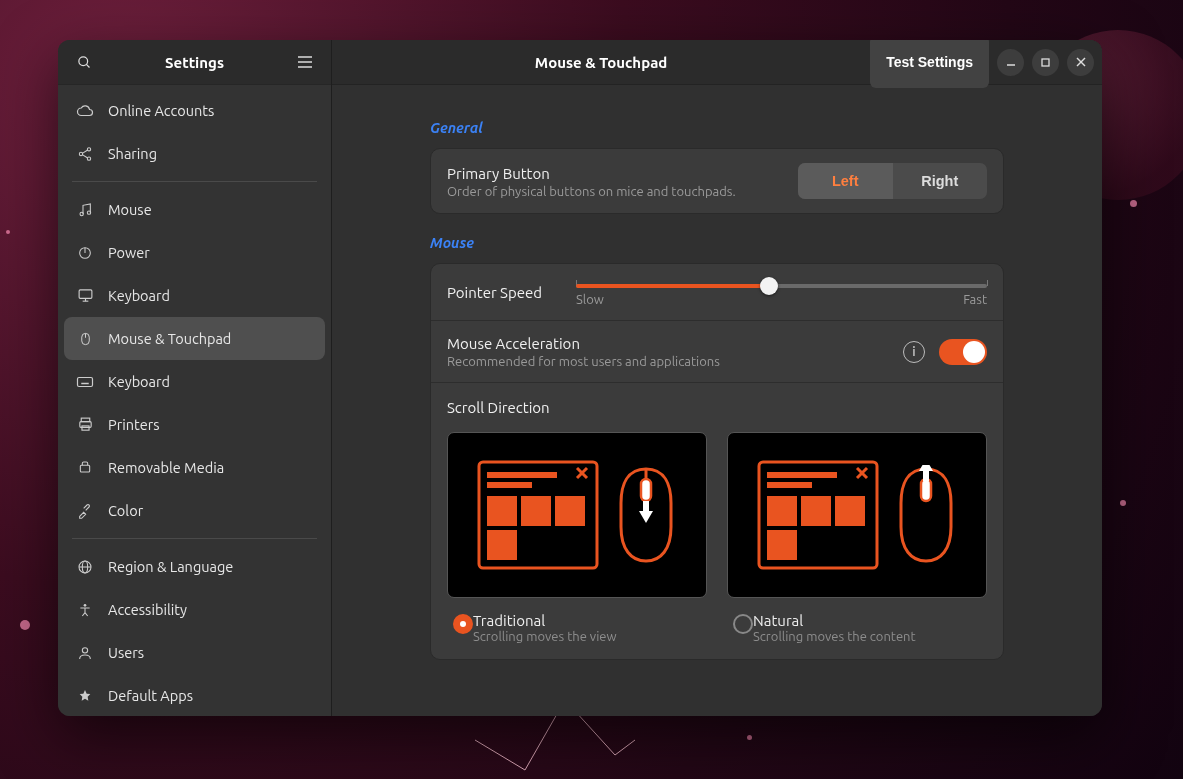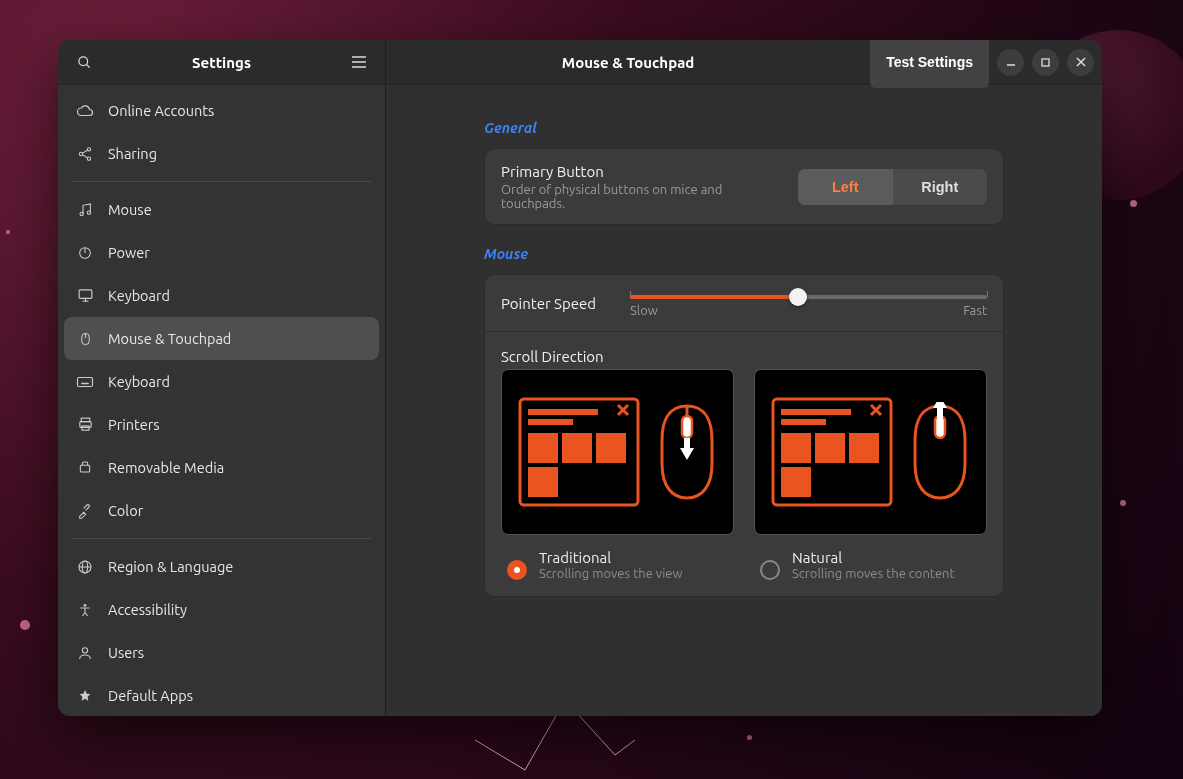--- a/index.html
+++ b/index.html
@@ -26,21 +26,21 @@
     width: 1044px; height: 676px;
     background: #2e2e2e;
     border-radius: 12px;
     display: flex;
     box-shadow: 0 20px 60px rgba(0,0,0,0.6);
     overflow: hidden;
   }
 
   
   .sidebar {
-    width: 328px;
+    width: 274px;
     background: #333333;
     display: flex;
     flex-direction: column;
     border-right: 1px solid #1e1e1e;
   }
   .sidebar-header {
     height: 45px;
     display: flex;
     align-items: center;
     justify-content: space-between;
@@ -129,21 +129,21 @@
   .switch.on .knob { right:2px; }
 
   .scroll-row { display:block; padding:16px; border-bottom:none; }
   .diagrams { display:flex; gap:20px; margin-bottom:14px; }
   .diagram {
     flex:1; background:#000; border:1px solid #555; border-radius:7px;
     height:166px; display:flex; align-items:center; justify-content:center; gap:16px;
     padding:10px; cursor:pointer;
   }
   .radios { display:flex; gap:20px; }
-  .radio-blk { flex:1; display:flex; align-items:flex-end; gap:12px; padding-left:6px; cursor:pointer;}
+  .radio-blk { flex:1; display:flex; align-items:flex-start; padding-left:6px; cursor:pointer;}
   .radio-dot {
     width:20px;height:20px;border-radius:50%;border:2px solid #888;margin-top:2px;flex-shrink:0;
     display:flex;align-items:center;justify-content:center;
   }
   .radio-dot.sel { border-color:#e95420; background:#e95420; }
   .radio-dot.sel::after { content:''; width:6px; height:6px; border-radius:50%; background:#fff; }
   .radio-lbls .t { font-size:15px; color:#eee; }
   .radio-lbls .s { font-size:13px; color:#8d8d8d; }
 
   svg { display:block; }
@@ -379,23 +379,33 @@
               <div class="fill"></div>
               <div class="thumb"></div>
             </div>
             <div class="sl-labels">
               <span>Slow</span>
               <span>Fast</span>
             </div>
           </div>
         </div>
 
+        <div class="row">
+          <div class="texts">
+            <div class="ttl">Mouse Acceleration</div>
+            <div class="sub">Recommended for most users and applications</div>
+          </div>
+          <div class="info-icn">i</div>
+          <div class="switch on">
+            <div class="knob"></div>
+          </div>
+        </div>
 
         <div class="row scroll-row">
-          <div class="ttl" style="margin-bottom:4px;">Scroll Direction</div>
+          <div class="ttl" style="margin-bottom:16px;">Scroll Direction</div>
           <div class="diagrams">
             <div class="diagram">
 
               <svg width="122" height="110" viewBox="0 0 122 110">
                 <rect x="2" y="2" width="118" height="106" rx="4" fill="none" stroke="#e95420" stroke-width="3"></rect>
                 <line x1="100" y1="8" x2="110" y2="18" stroke="#e95420" stroke-width="3"></line>
                   <line x1="110" y1="8" x2="100" y2="18" stroke="#e95420" stroke-width="3"></line>
                 <rect x="10" y="12" width="70" height="6" fill="#e95420"></rect>
                 <rect x="10" y="22" width="45" height="6" fill="#e95420"></rect>
                 <rect x="10" y="36" width="30" height="30" fill="#e95420"></rect>

